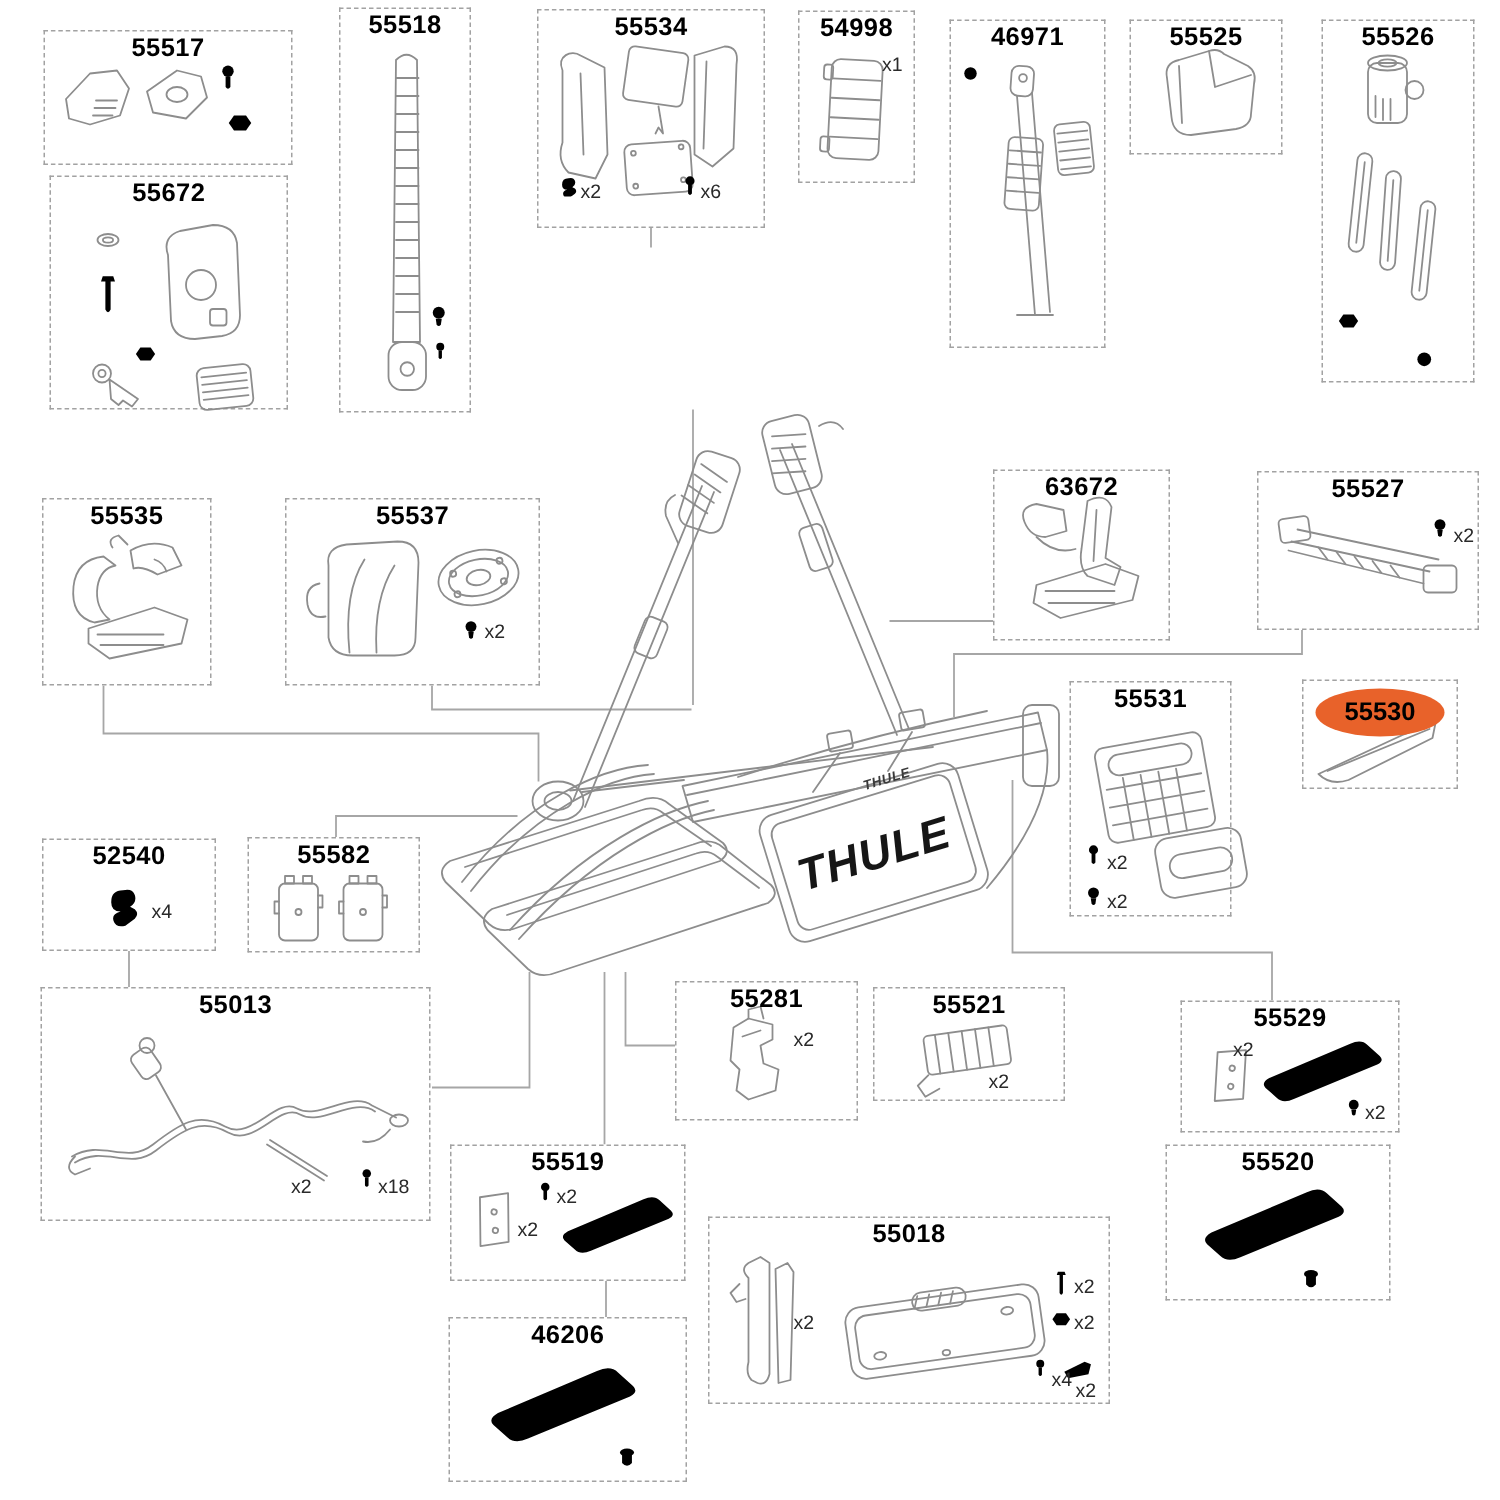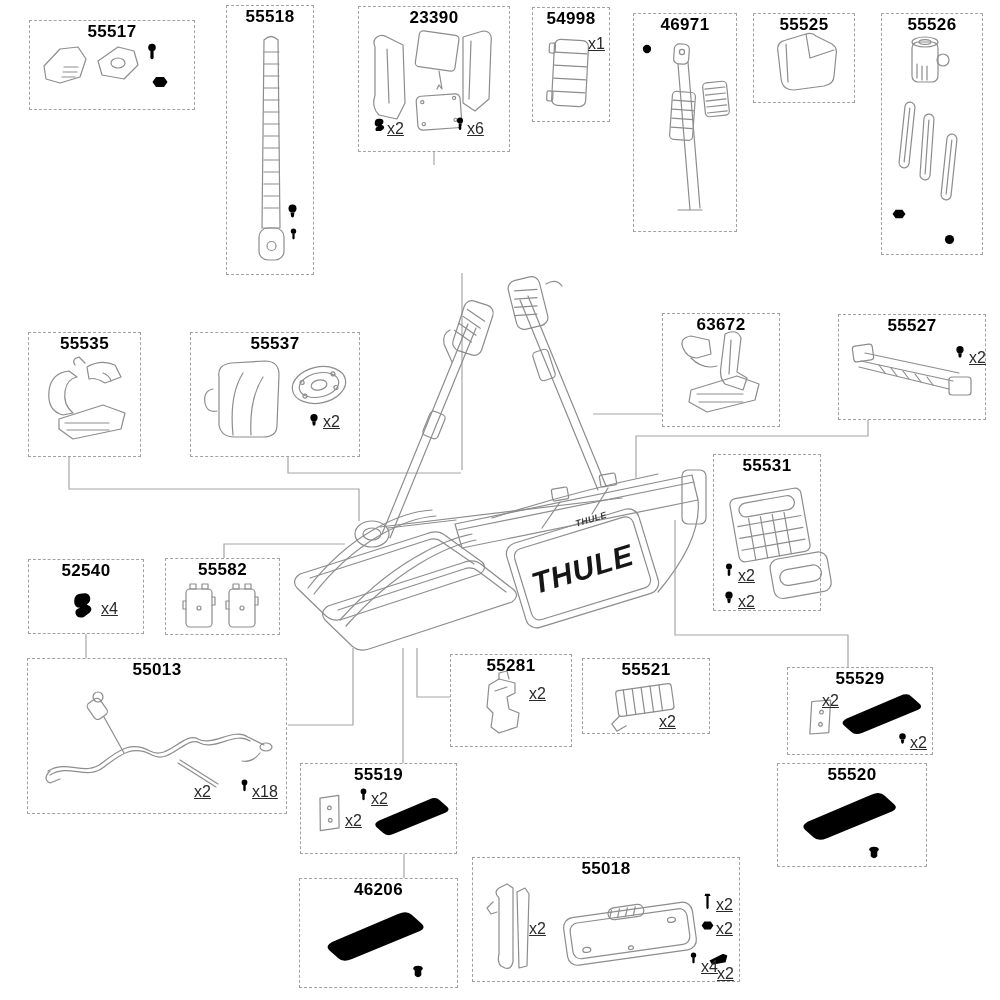--- a/index.html
+++ b/index.html
@@ -4,21 +4,21 @@
 <style>
   html,body{margin:0;padding:0;background:#fff;}
   #canvas{position:relative;width:1000px;height:1000px;background:#fff;
           font-family:"Liberation Sans",sans-serif;overflow:hidden;}
   .pbox{position:absolute;border:1px dashed #a2a2a2;background:#fff;box-sizing:border-box;}
   .plabel{position:absolute;top:1px;left:0;right:0;text-align:center;
           font-size:17px;font-weight:700;color:#000;letter-spacing:.3px;}
   .pill{position:absolute;top:5px;left:50%;transform:translateX(-50%);
         width:86px;height:32px;border-radius:50%;display:flex;align-items:center;
         justify-content:center;font-size:17px;font-weight:700;color:#000;}
-  .qty{position:absolute;font-size:16px;color:#2a2a2a;text-decoration:underline;}
+  .qty{position:absolute;font-size:13px;color:#2a2a2a;}
   .art{position:absolute;left:0;top:0;color:#8d8d8d;}
   .art path,.art rect,.art circle,.art ellipse,.art line,.art polyline,.art polygon{
       stroke:currentColor;fill:none;stroke-width:1.2;stroke-linecap:round;stroke-linejoin:round;}
   .art text{stroke:none;}
   #connectors{position:absolute;left:0;top:0;}
   #connectors path{stroke:#a6a6a6;fill:none;stroke-width:1.2;}
   .brand-big{font-size:30px;font-weight:700;font-style:italic;fill:#161616;letter-spacing:1px;}
   .brand-small{font-size:9px;font-weight:700;font-style:italic;fill:#3a3a3a;letter-spacing:.5px;}
   .badge-txt{font-size:11px;font-weight:700;font-style:italic;fill:none;stroke:currentColor;
              stroke-width:.7;letter-spacing:1px;}
@@ -144,20 +144,39 @@
       <path d="M14,45L30,28L48,26L56,38L50,56L30,62L16,58Z"></path>
         <path d="M34,46h14M33,51h14M32,56h13"></path>
       <path d="M68,40L88,26L104,30L108,44L94,58L72,54Z"></path>
         <ellipse cx="88" cy="42" rx="7" ry="5"></ellipse>
       <use href="#s-screw" x="116" y="22" width="12" height="20"></use>
       <use href="#s-nut" x="122" y="54" width="16" height="14"></use>
     </svg>
     <div class="plabel">55517</div>
   </div>
 
+  <div class="pbox" style="left:33px;top:117px;width:159px;height:156px">
+    <svg class="art" width="159" height="156" viewBox="0 0 159 156">
+      <ellipse cx="38" cy="42" rx="7" ry="4"></ellipse>
+        <ellipse cx="38" cy="42" rx="3.4" ry="1.8"></ellipse>
+      <use href="#s-bolt" x="31" y="54" width="14" height="50"></use>
+      <path d="M78,52q-4,-12 8,-16l22,-4q14,0 16,12l2,48q0,12 -12,14l-18,2q-14,0 -16,-12z"></path>
+      <circle cx="100" cy="72" r="10"></circle>
+        <rect x="106" y="88" width="11" height="11" rx="2"></rect>
+      <use href="#s-nut" x="56" y="112" width="14" height="12"></use>
+      <circle cx="34" cy="131" r="6"></circle>
+        <circle cx="34" cy="131" r="2.4"></circle>
+      <path d="M39,135l19,13l-4,5l-6,-4l-3,3l-5,-4z"></path>
+      <g transform="rotate(-6 116 140)">
+          <rect x="98" y="126" width="36" height="28" rx="5"></rect>
+        <path d="M101,132h30M101,137h30M101,142h30M101,147h30"></path>
+        </g>
+    </svg>
+    <div class="plabel">55672</div>
+  </div>
 
   <div class="pbox" style="left:226px;top:5px;width:88px;height:270px">
     <svg class="art" width="88" height="270" viewBox="0 0 88 270">
       <path d="M37,34q7,-7 14,0l2,188h-18z"></path>
       <path d="M37,46h15M37,58h15M37,70h15M37,82h15M37,94h15M37,106h15M37,118h15M37,130h15M37,142h15M37,154h15M37,166h15M37,178h15M37,190h15M37,202h15"></path>
       <rect x="32" y="222" width="25" height="32" rx="9"></rect>
         <circle cx="44.5" cy="240" r="4.5"></circle>
       <use href="#s-flange" x="60" y="198" width="11" height="14"></use>
       <use href="#s-screw" x="62" y="222" width="9" height="14"></use>
     </svg>
@@ -177,21 +196,21 @@
       <g transform="rotate(-4 80 105)">
           <rect x="58" y="88" width="44" height="34" rx="5"></rect>
         <circle cx="64" cy="94" r="1.6"></circle>
           <circle cx="96" cy="92" r="1.6"></circle>
           <circle cx="64" cy="116" r="1.6"></circle>
           <circle cx="96" cy="114" r="1.6"></circle>
         </g>
       <use href="#s-clip" x="14" y="110" width="12" height="14"></use>
       <use href="#s-screw" x="96" y="110" width="10" height="16"></use>
     </svg>
-    <div class="plabel">23390</div>
+    <div class="plabel">55534</div>
     <span class="qty" style="left:28px;top:113px">x2</span>
     <span class="qty" style="left:108px;top:113px">x6</span>
   </div>
 
   <div class="pbox" style="left:532px;top:7px;width:78px;height:115px">
     <svg class="art" width="78" height="115" viewBox="0 0 78 115">
       <g transform="rotate(3 37 66)">
           <rect x="20" y="32" width="34" height="66" rx="6"></rect>
         <path d="M21,45h32M21,58h32M21,71h32M21,84h32"></path>
         <rect x="15" y="36" width="6" height="10" rx="2"></rect>
@@ -324,20 +343,28 @@
         <rect x="66" y="112" width="42" height="16" rx="8"></rect>
         </g>
       <use href="#s-screw" x="10" y="108" width="10" height="16"></use>
       <use href="#s-flange" x="10" y="136" width="10" height="13"></use>
     </svg>
     <div class="plabel">55531</div>
     <span class="qty" style="left:24px;top:112px">x2</span>
     <span class="qty" style="left:24px;top:138px">x2</span>
   </div>
 
+  <div class="pbox" style="left:868px;top:453px;width:104px;height:73px">
+    <svg class="art" width="104" height="73" viewBox="0 0 104 73">
+      <path d="M10,62L66,36L88,28L86,38L30,66Q18,70 10,62Z"></path>
+        <path d="M16,60L84,32"></path>
+      <text class="badge-txt" transform="rotate(-22 46 54)" x="30" y="56">THULE</text>
+    </svg>
+    <div class="pill" style="background:#e8622a">55530</div>
+  </div>
 
   <div class="pbox" style="left:28px;top:559px;width:116px;height:75px">
     <svg class="art" width="116" height="75" viewBox="0 0 116 75">
       <use href="#s-clip" x="42" y="28" width="22" height="30"></use>
     </svg>
     <div class="plabel">52540</div>
     <span class="qty" style="left:72px;top:40px">x4</span>
   </div>
 
   <div class="pbox" style="left:165px;top:558px;width:115px;height:77px">
@@ -441,21 +468,21 @@
   </div>
 
   <div class="pbox" style="left:299px;top:878px;width:159px;height:110px">
     <svg class="art" width="159" height="110" viewBox="0 0 159 110">
       <use href="#s-tray" x="22" y="26" width="110" height="60"></use>
       <use href="#s-ferrule" x="112" y="86" width="12" height="15"></use>
     </svg>
     <div class="plabel">46206</div>
   </div>
 
-  <div class="pbox" style="left:472px;top:857px;width:268px;height:125px">
+  <div class="pbox" style="left:472px;top:811px;width:268px;height:125px">
     <svg class="art" width="268" height="125" viewBox="0 0 268 125">
       <path d="M26,40q-6,-6 0,-10l8,-4l6,4v74q-2,8 -8,6l-4,-2q-4,-4 -2,-12z"></path>
       <path d="M44,34l8,-4l4,6l-2,72l-8,2z"></path>
         <path d="M20,44l-6,6l4,6l6,-2"></path>
       <g transform="rotate(-8 155 76)">
           <rect x="92" y="52" width="130" height="48" rx="10"></rect>
         <rect x="98" y="58" width="118" height="36" rx="8"></rect>
         <rect x="138" y="48" width="36" height="12" rx="6"></rect>
           <path d="M142,50l-3,8M150,50l-3,8M158,50l-3,8M166,50l-3,8"></path>
         <ellipse cx="112" cy="86" rx="4" ry="2.5"></ellipse>

